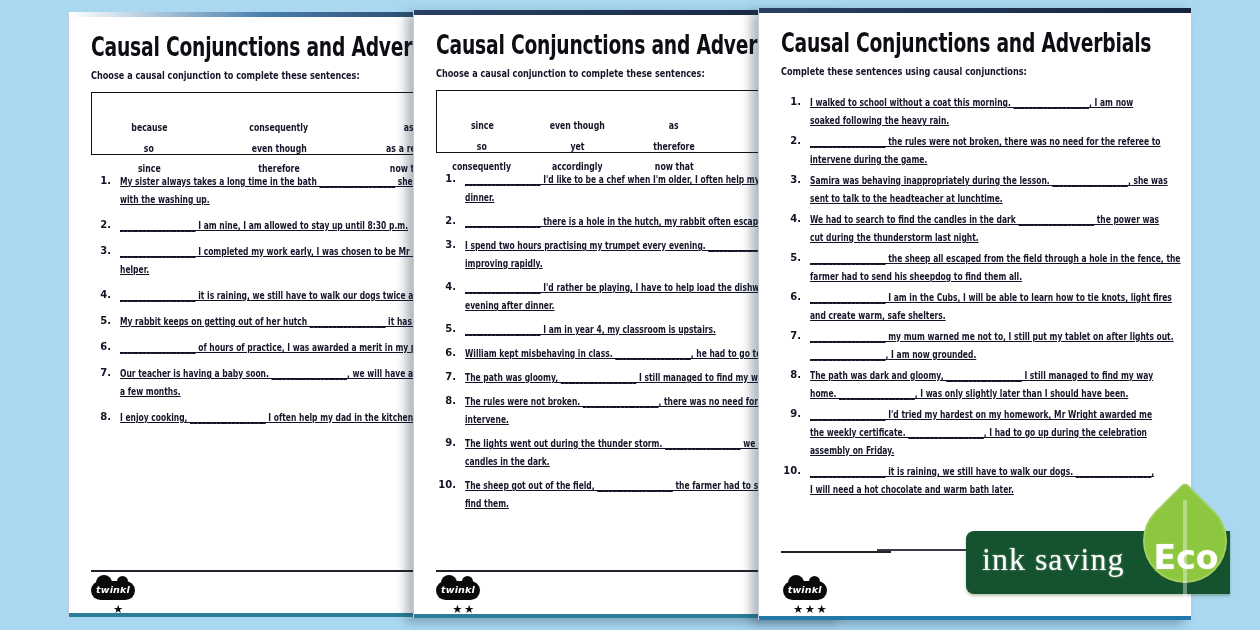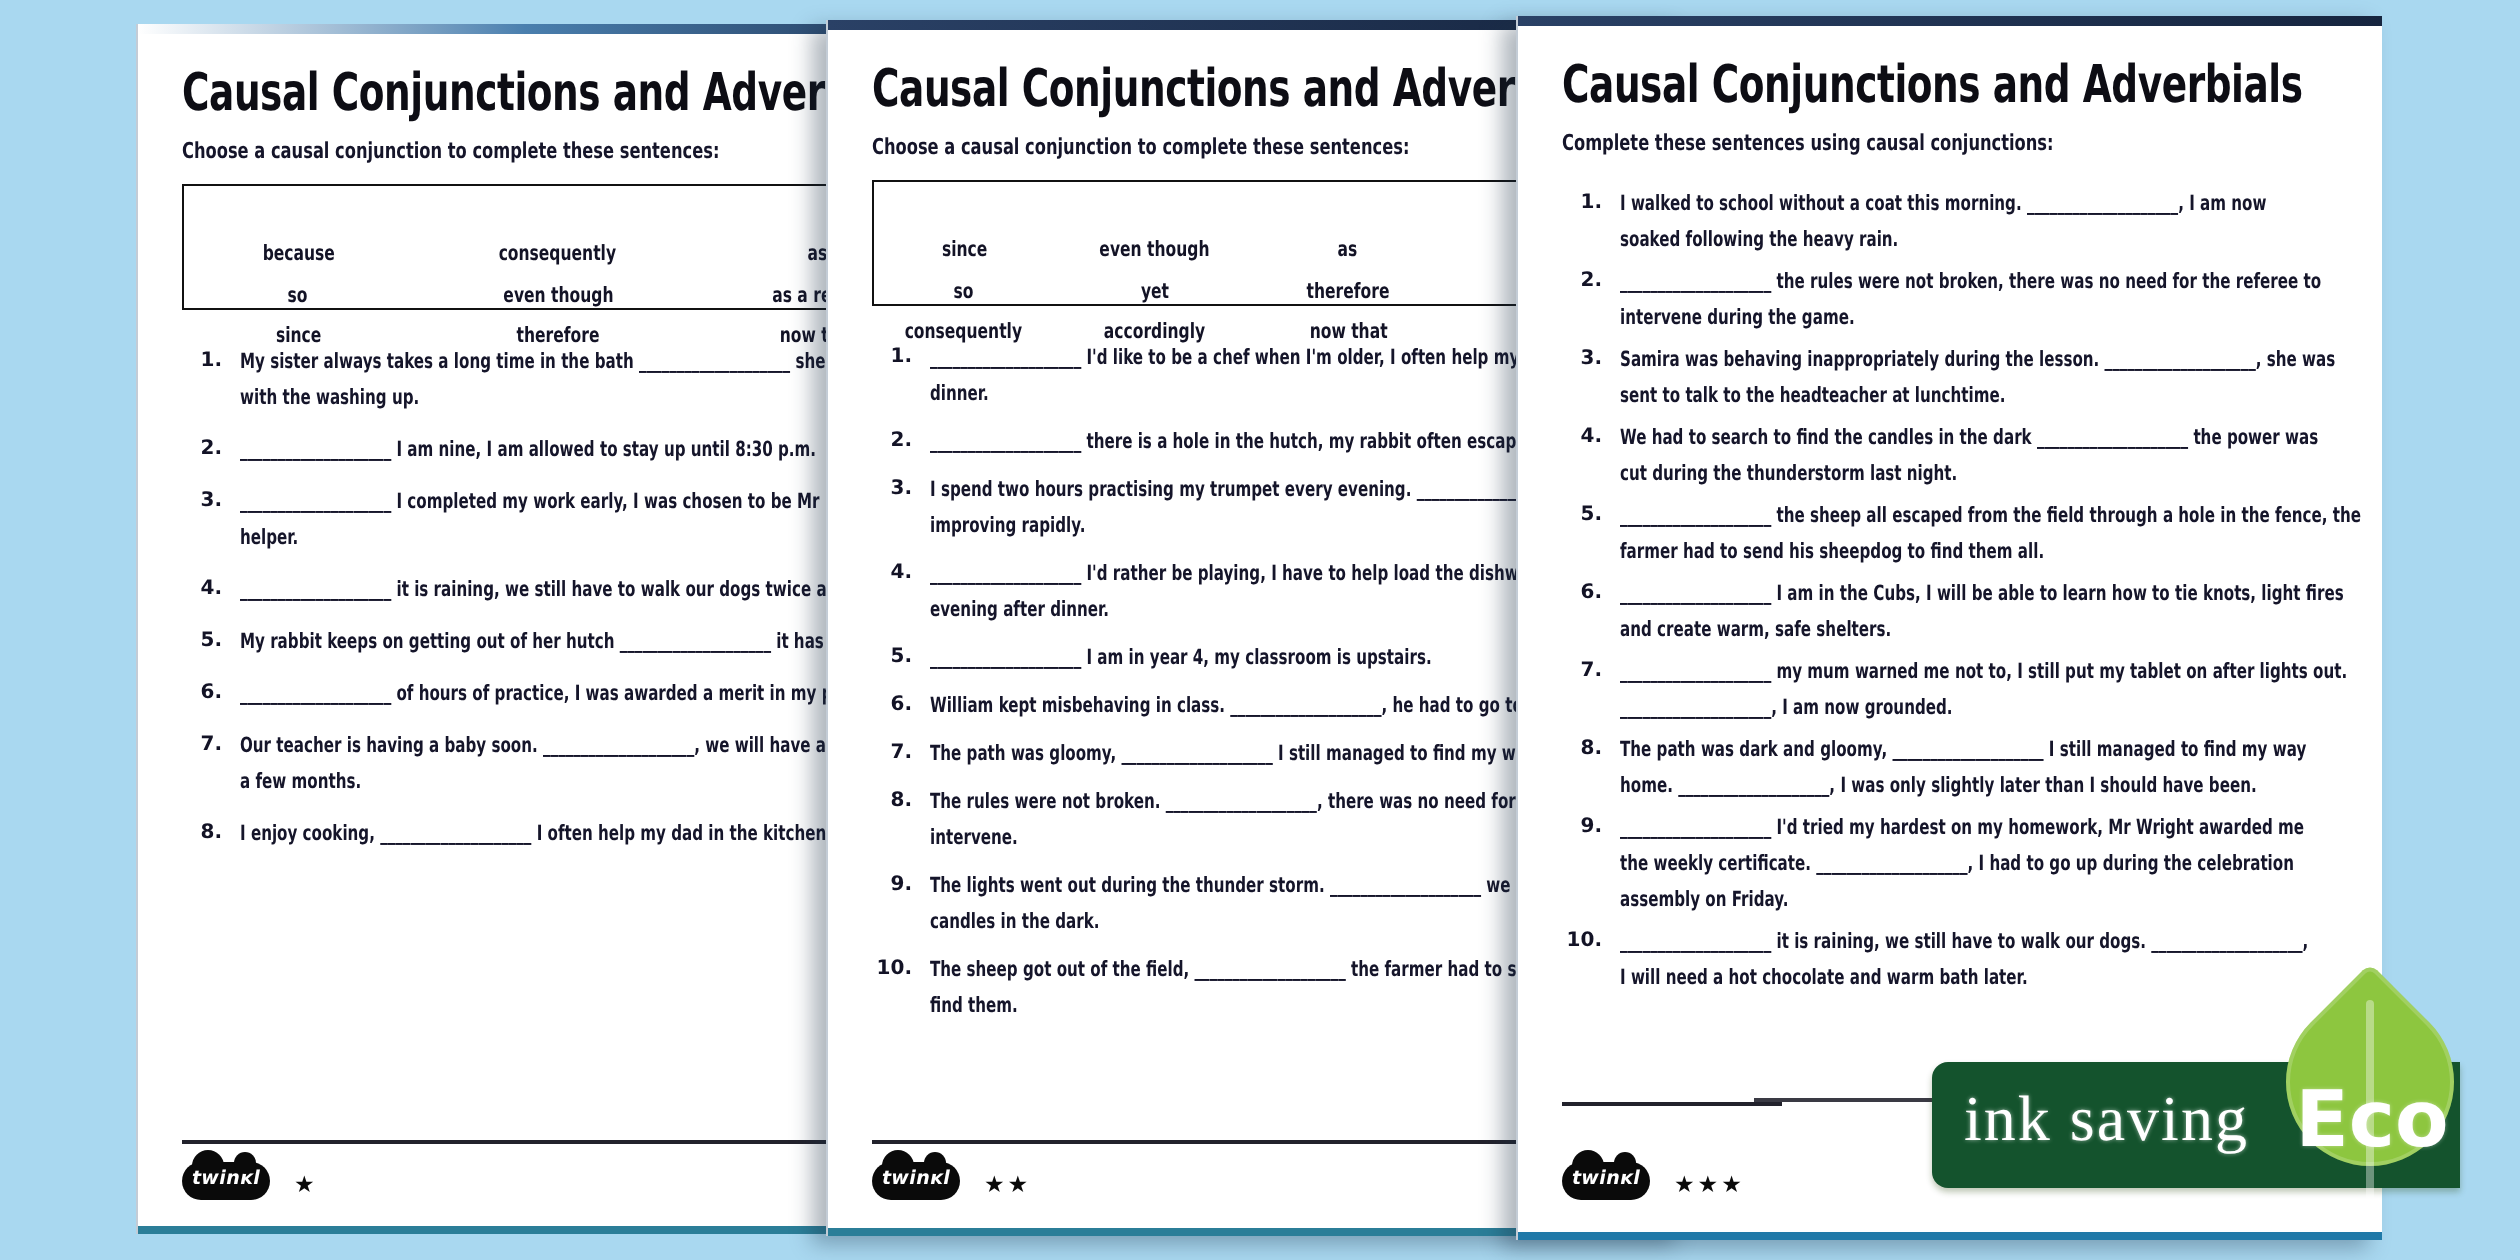--- a/index.html
+++ b/index.html
@@ -49,32 +49,32 @@
   #p2 .wb-cell:nth-child(2){width:100px;}
   #p2 .wb-cell:nth-child(3){width:94px;}
   #p2 .wb-cell:nth-child(4){width:164px;}
 
   .sentences{margin-top:17px;}
   #p3 .sentences{margin-top:14px;}
   .s-item{display:flex;margin-bottom:8px;}
   #p2 .s-item{margin-bottom:6px;}
   #p3 .s-item{margin-bottom:3px;}
   .s-num{width:20px;text-align:right;margin-right:9px;font-size:10px;font-weight:bold;line-height:18px;flex:0 0 auto;}
-  .s-lines{flex:1 1 auto;min-width:0;}
+  .s-lines{flex:1 1 auto;min-width:0;text-decoration:underline;}
   .s-line{
     font-size:10.5px;font-weight:bold;line-height:18px;white-space:nowrap;
     transform:scaleX(.72);transform-origin:0 0;color:#15152a;
   }
   .footer-line{position:absolute;left:22px;right:18px;height:1.6px;background:#22222c;}
   #p1 .footer-line{top:558px;}
   #p2 .footer-line{top:560px;}
   .footer-line-a{position:absolute;left:22px;top:543px;width:110px;height:2px;background:#22222c;}
   .footer-line-b{position:absolute;left:118px;top:541px;width:285px;height:1.5px;background:#3a3a44;}
 
-  .brandrow{position:absolute;left:22px;display:flex;align-items:center;}
+  .brandrow{position:absolute;left:22px;display:flex;align-items:center;flex-direction:column;}
   #p1 .brandrow{top:569px;}
   #p2 .brandrow{top:571px;}
   #p3 .brandrow{top:573px;}
   .cloud{width:44px;height:19px;background:#0a0a0a;border-radius:10px;position:relative;}
   .cloud::before{content:'';position:absolute;width:16px;height:16px;border-radius:50%;background:#0a0a0a;top:-6px;left:5px;}
   .cloud::after{content:'';position:absolute;width:11px;height:11px;border-radius:50%;background:#0a0a0a;top:-5px;right:7px;}
   .cloud span{
     position:absolute;left:0;right:0;top:3px;text-align:center;color:#fff;
     font-size:9.5px;font-style:italic;font-weight:bold;letter-spacing:.2px;
   }
@@ -97,21 +97,21 @@
     background:#8DC63F;border-radius:6% 50% 50% 50%;
     transform:rotate(45deg);z-index:11;
     box-shadow:inset 0 0 0 2px rgba(255,255,255,.18);
   }
   .eco-vein{
     position:absolute;left:1183px;top:500px;width:4px;height:108px;
     background:rgba(255,255,255,.38);border-radius:2px;z-index:12;
   }
   .eco-label{
     position:absolute;left:1146px;top:538px;width:80px;text-align:center;
-    color:#fff;font-size:39px;font-weight:bold;z-index:13;
+    color:#fff;font-size:33px;font-weight:bold;z-index:13;
     text-shadow:0 0 2px rgba(255,255,255,.4);
   }
 </style>
 </head>
 <body>
 
 <div class="page" id="p1">
   <div class="content">
     <h1 class="ws-title">Causal Conjunctions and Adverbials</h1><br>
     <p class="instr">Choose a causal conjunction to complete these sentences:</p>

